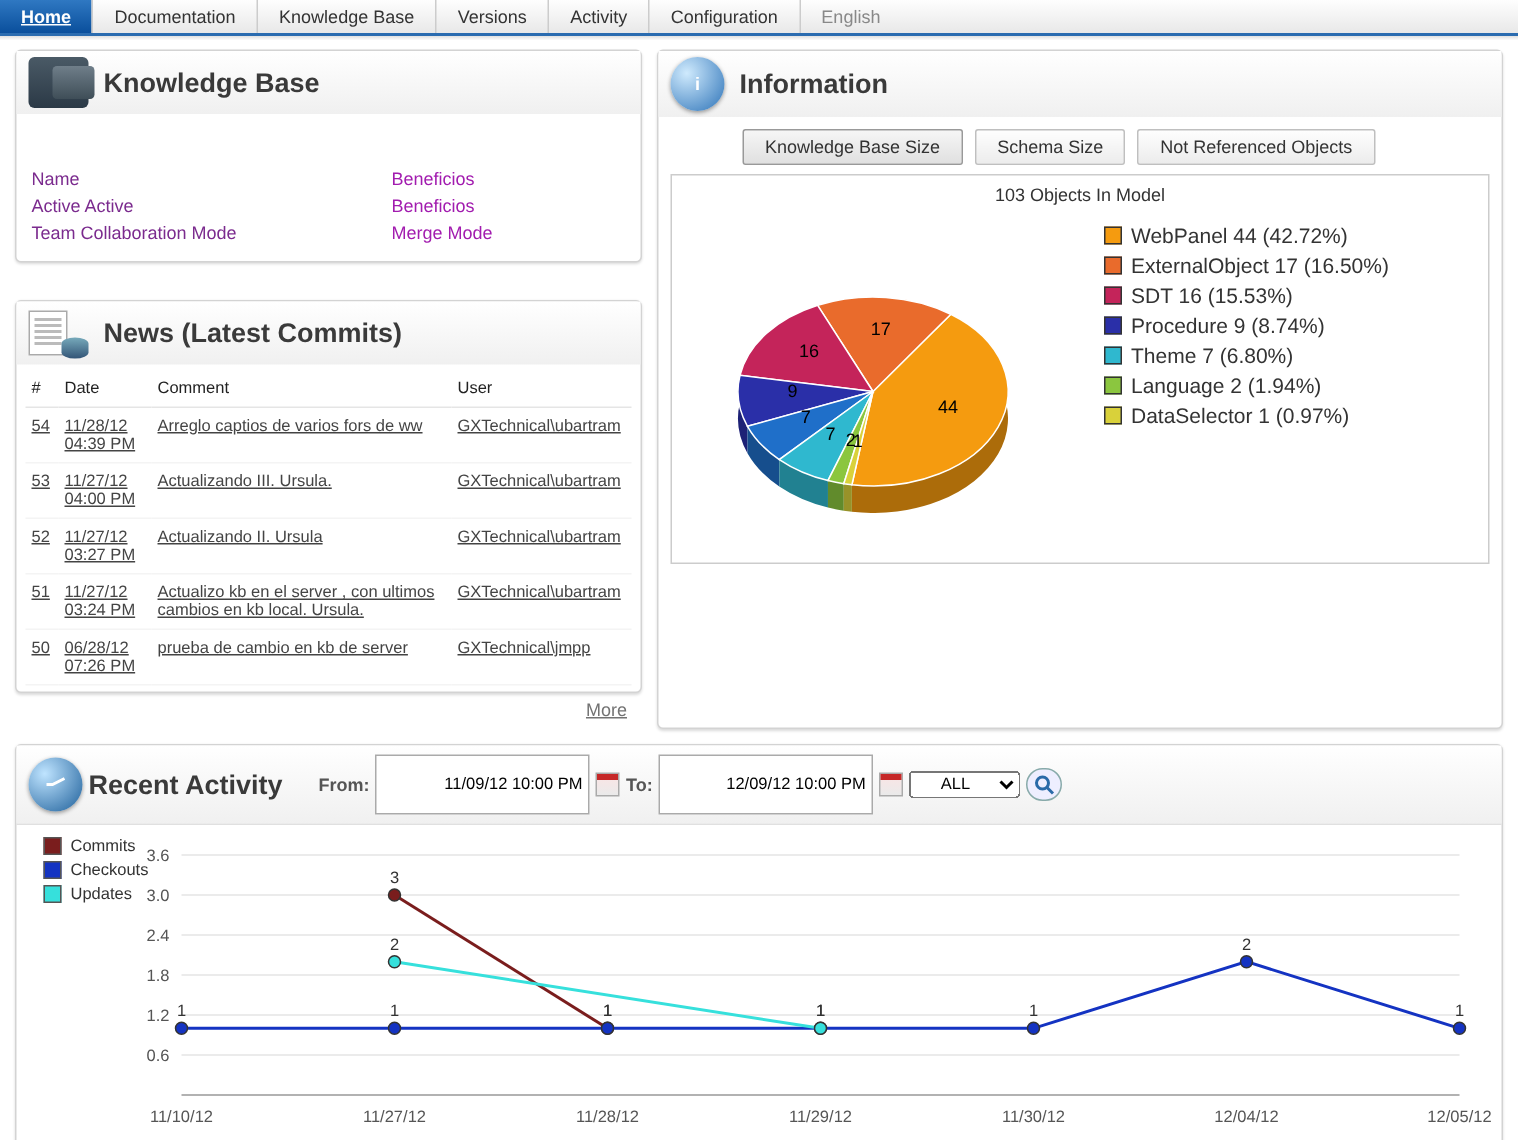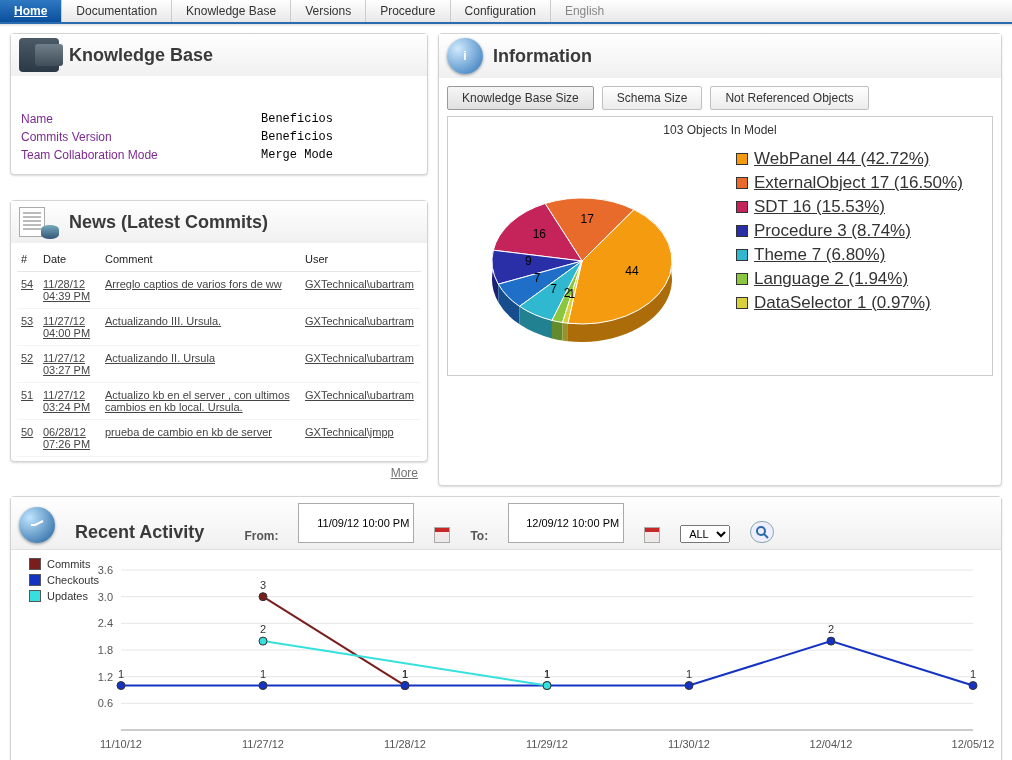--- a/index.html
+++ b/index.html
@@ -30,52 +30,52 @@
   .panel-header {
     display:flex; align-items:center; gap:10px; padding:4px 8px;
     background:linear-gradient(#fff,#f0f0f0);
   }
   .panel-title { font-size:18px; font-weight:bold; color:#3a3a3a; }
   .kb-panel { flex:0 0 418px; }
   .info-panel { flex:1; }
   .kb-body { padding:6px 10px 10px;margin-top:28px; }
   .kb-row { display:flex; }
   .kb-label { width:240px; color:#7b2b8e; font-size:12px; padding:2px 0; }
-  .kb-val { font-size:12px; padding:2px 0; color:#000000;font-family:Liberation Mono, monospace; }
+  .kb-val { font-size:12px; padding:2px 0; color:#a21caf; }
   .news-panel { margin-top:25px; }
   .news-body { padding:4px 6px; }
   table.news { width:100%; border-collapse:collapse; font-size:11px; }
   table.news th { text-align:left; font-weight:normal; color:#222; padding:6px 4px; border-bottom:1px solid #e5e5e5; }
   table.news td { padding:6px 4px; vertical-align:top; border-bottom:1px solid #f4f4f4; color:#444;text-decoration:underline; }
   .more-link { text-align:right; padding:4px 10px 6px; }
   .more-link a { color:#737373; text-decoration:underline; cursor:pointer; }
   
   .info-tabs { display:flex; gap:8px; padding:8px 8px 6px; }
   .info-tab {
     border:1px solid #bfbfbf; background:linear-gradient(#fefefe,#ececec);
     padding:4px 14px; border-radius:2px; font-size:12px; cursor:pointer;
     color:#333;
   }
-  .info-tab.active { background:linear-gradient(#f6f6f6,#e0e0e0); border-color:#999; }
+  .info-tab.active { background:linear-gradient(#f6f6f6,#e0e0e0); border-color:#999;margin-left:48px; }
   .chart-wrap { border:1px solid #ccc; margin:0 8px 10px; padding:4px; }
   .chart-title { text-align:center; font-weight:normal; font-size:12px; padding:2px 0 4px; }
   .chart-body { display:flex; }
   .pie { width:280px; height:230px; position:relative; }
-  .legend { flex:1; padding:6px 4px; font-size:17px;text-decoration:underline; }
+  .legend { flex:1; padding:6px 4px; font-size:14px; }
   .legend-row { display:flex; align-items:center; gap:6px; padding:2px 0; }
   .swatch { width:12px; height:12px; border:1px solid #333; }
   
   .activity-panel { margin-top:10px; }
-  .act-header { display:flex; align-items:flex-end; gap:20px; padding:6px 8px; border-bottom:1px solid #e0e0e0; background:linear-gradient(#fff,#f0f0f0);}
+  .act-header { display:flex; align-items:center; gap:4px; padding:6px 8px; border-bottom:1px solid #e0e0e0; background:linear-gradient(#fff,#f0f0f0);}
   .act-title { font-size:18px; font-weight:bold; color:#3a3a3a; margin-right:20px; }
   .flabel { color:#555; font-weight:bold; }
-  .date-input { width:116px; font-size:11px; padding:13px 4px; border:1px solid #aaa; text-align:right; }
+  .date-input { width:143px; font-size:11px; padding:13px 4px; border:1px solid #aaa; text-align:right; }
   .cal-icon { width:16px; height:16px; display:inline-block; background:linear-gradient(#fbe4e4,#eaeaea); border:1px solid #aaa; position:relative;}
   .cal-icon::before { content:""; position:absolute; top:0;left:0;right:0;height:4px;background:#c62828;}
-  select.all { font-size:11px; padding:1px 4px; }
+  select.all { font-size:11px; padding:1px 16px; }
   .search-btn { width:24px; height:22px; border:1px solid #8aa; border-radius:12px; display:flex;align-items:center;justify-content:center; cursor:pointer; background:#eef; }
   .chart2 { position:relative; width:992px; height:220px; }
   .legend2 { position:absolute; left:18px; top:6px; font-size:11px; }
   .legend2 .legend-row .swatch { border-color:#555; }
   
   .icon-round {
     width:36px;height:36px;border-radius:50%;
     background:radial-gradient(circle at 30% 30%, #cfeafd, #2d73b8);
     display:flex;align-items:center;justify-content:center;color:#fff;font-weight:bold;
     box-shadow:0 1px 3px rgba(0,0,0,.4);
@@ -95,42 +95,42 @@
   .icon-news .db{position:absolute;right:0;bottom:0;width:18px;height:14px;border-radius:50%/30%;background:linear-gradient(#7ab,#357);}
 </style>
 </head>
 <body>
 
 <div class="topnav">
   <div class="tab active">Home</div>
   <div class="tab">Documentation</div>
   <div class="tab">Knowledge Base</div>
   <div class="tab">Versions</div>
-  <div class="tab">Procedure</div>
+  <div class="tab">Activity</div>
   <div class="tab">Configuration</div>
   <div class="tab muted">English</div>
 </div>
 <div class="separator-line"></div>
 
 <div class="content">
   <div class="row">
 
     <div style="flex:0 0 418px">
       <div class="panel kb-panel">
         <div class="panel-header">
           <span class="icon-kb"></span>
           <span class="panel-title">Knowledge Base</span>
         </div>
         <div class="kb-body">
           <div class="kb-row">
               <div class="kb-label">Name</div>
               <div class="kb-val">Beneficios</div>
             </div>
           <div class="kb-row">
-              <div class="kb-label">Commits Version</div>
+              <div class="kb-label">Active Active</div>
               <div class="kb-val">Beneficios</div>
             </div>
           <div class="kb-row">
               <div class="kb-label">Team Collaboration Mode</div>
               <div class="kb-val">Merge Mode</div>
             </div>
         </div>
       </div>
 
       <div class="panel news-panel">
@@ -236,21 +236,21 @@
               <div class="legend-row">
                 <span class="swatch" style="background:#e96b2c"></span>
                 <span>ExternalObject 17 (16.50%)</span>
               </div>
               <div class="legend-row">
                 <span class="swatch" style="background:#c4245a"></span>
                 <span>SDT 16 (15.53%)</span>
               </div>
               <div class="legend-row">
                 <span class="swatch" style="background:#2a2fa8"></span>
-                <span>Procedure 3 (8.74%)</span>
+                <span>Procedure 9 (8.74%)</span>
               </div>
               <div class="legend-row">
                 <span class="swatch" style="background:#2fb8cf"></span>
                 <span>Theme 7 (6.80%)</span>
               </div>
               <div class="legend-row">
                 <span class="swatch" style="background:#8bc63f"></span>
                 <span>Language 2 (1.94%)</span>
               </div>
               <div class="legend-row">

